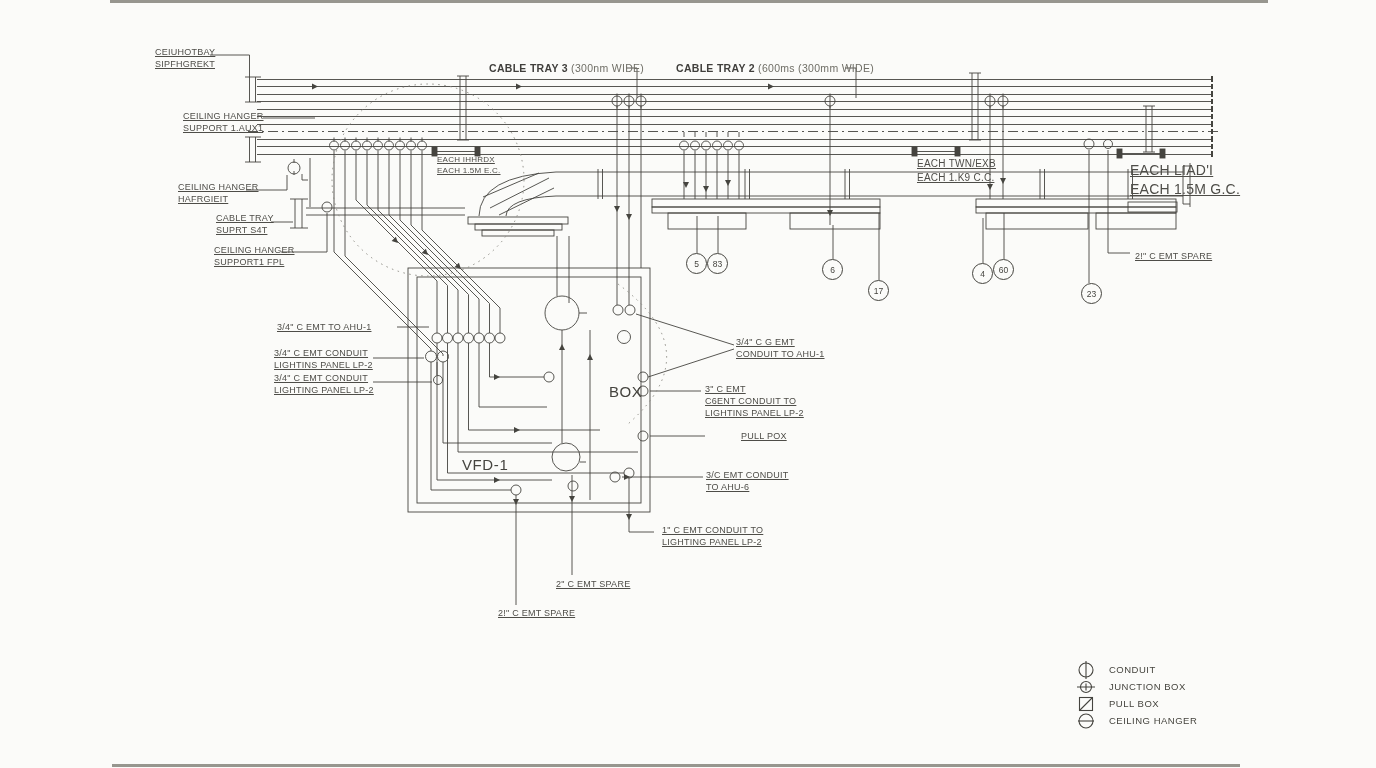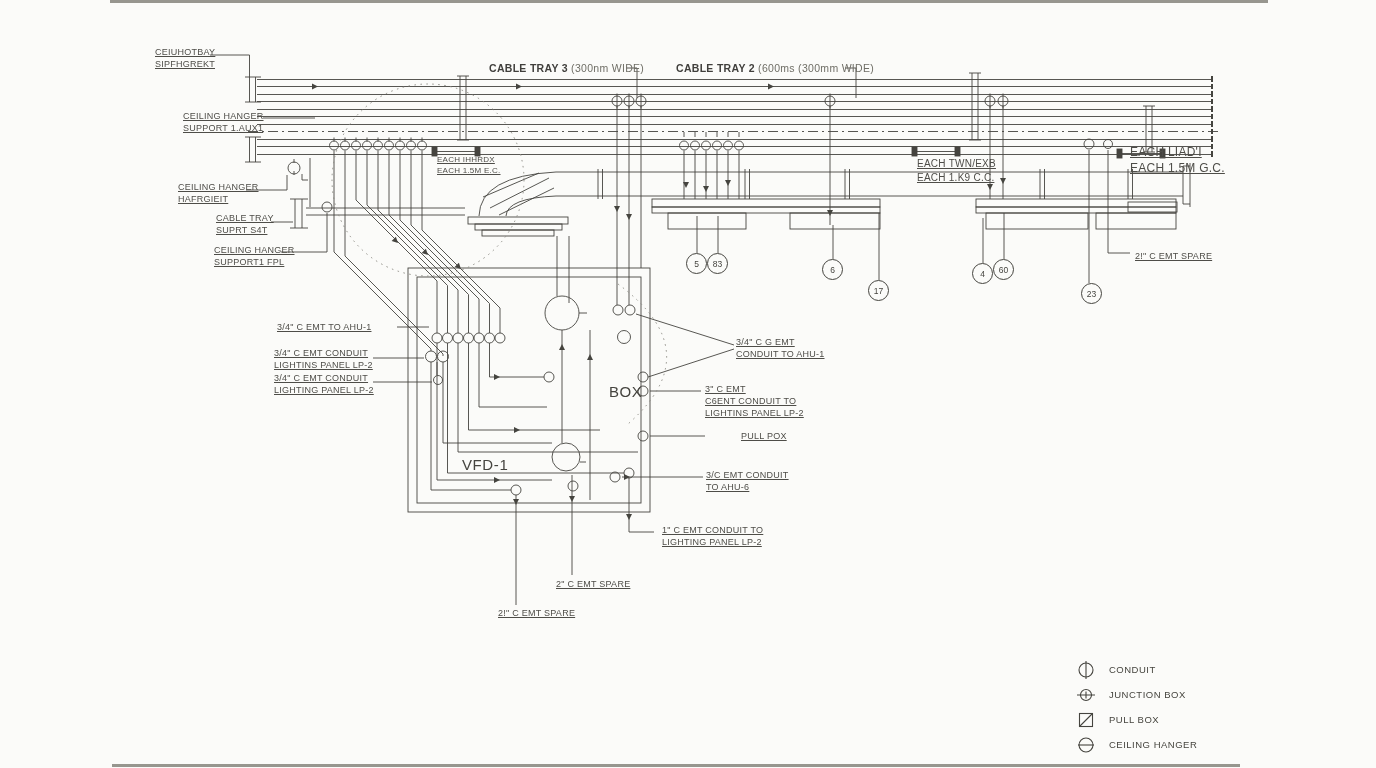--- a/index.html
+++ b/index.html
@@ -10,21 +10,21 @@
   .lbl{position:absolute;font-size:9px;line-height:1.35;color:#4e4d48;letter-spacing:.25px;
        white-space:nowrap;}
   .lbl .ln{display:block;text-decoration:underline;}
   .hdr{position:absolute;font-size:10.5px;font-weight:bold;color:#403f3c;letter-spacing:.3px;
        white-space:nowrap;}
   .hdr .sz{font-weight:normal;color:#6f6e66;text-align:center;}
   .big{font-size:15px;letter-spacing:.6px;color:#45443f;}
   .ref{position:absolute;width:21px;height:21px;border:1.1px solid #45443f;border-radius:50%;
        display:flex;align-items:center;justify-content:center;font-size:8.5px;color:#45443f;
        background:#fbfbf9;box-sizing:border-box;}
-  .legend{position:absolute;left:1076px;top:662px;display:flex;flex-direction:column;gap:10px;justify-content:space-between;}
+  .legend{position:absolute;left:1076px;top:662px;display:flex;flex-direction:column;gap:2px;justify-content:space-between;}
   .lg-row{display:flex;align-items:center;height:15px;}
   .lg-icon{width:20px;height:20px;flex:0 0 20px;}
   .lg-txt{margin-left:13px;font-size:9.5px;color:#46453f;letter-spacing:.5px;}
 </style>
 </head>
 <body>
 
 <div class="stage">
 
   <div class="edge" style="left:110px;top:0;width:1158px;height:3px"></div>
@@ -297,21 +297,21 @@
     <span class="ln">2!" C EMT SPARE</span>
   </div>
   <div class="lbl" style="left:437px;top:155px;font-size:8px">
     <span class="ln">EACH IHHRDX</span>
     <span class="ln">EACH 1.5M E.C.</span>
   </div>
   <div class="lbl" style="left:917px;top:157px;font-size:10px">
     <span class="ln">EACH TWN/EXB</span>
     <span class="ln">EACH 1.K9 C.C.</span>
   </div>
-  <div class="lbl" style="left:1130px;top:144px;font-size:12px">
+  <div class="lbl" style="left:1130px;top:161px;font-size:14px">
     <span class="ln">EACH LIAD'I</span>
     <span class="ln">EACH 1.5M G.C.</span>
   </div>
 
   <div class="ref" style="left:686px;top:253px">
       <span>5</span>
     </div>
   <div class="ref" style="left:707px;top:253px">
       <span>83</span>
     </div>

